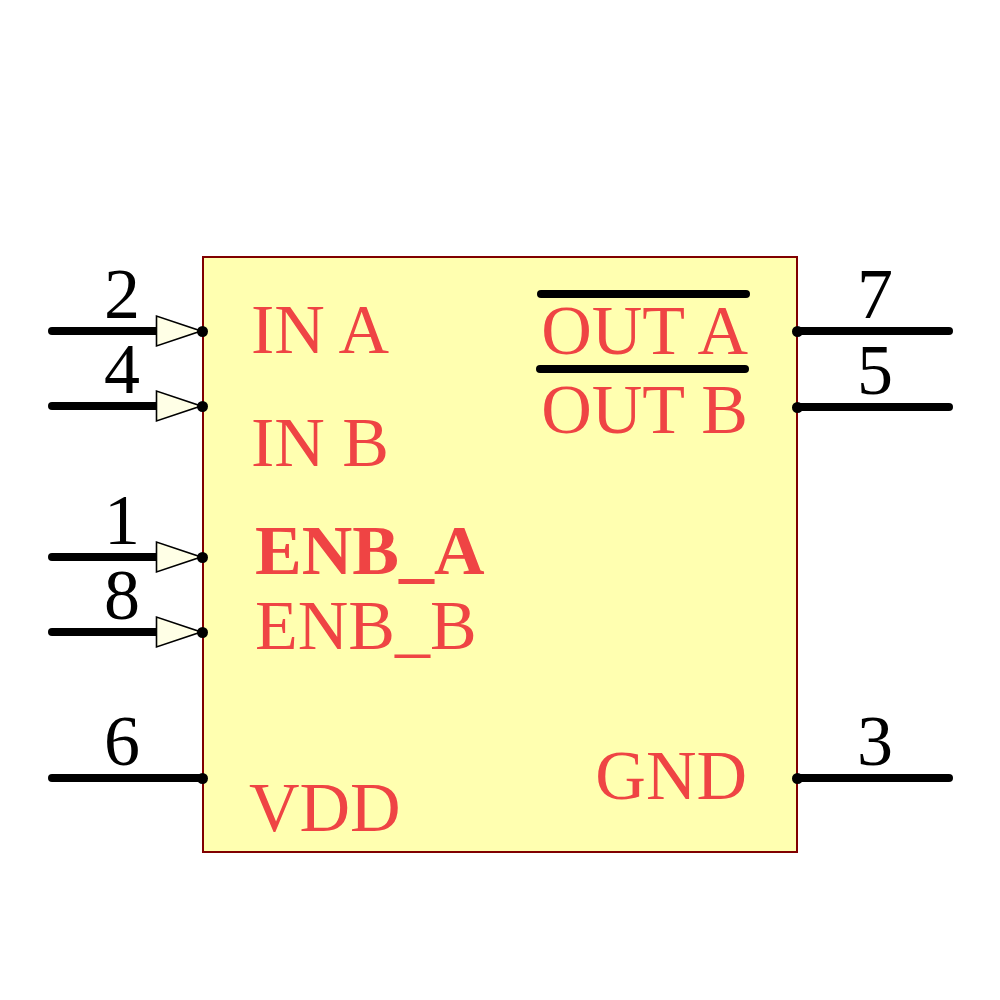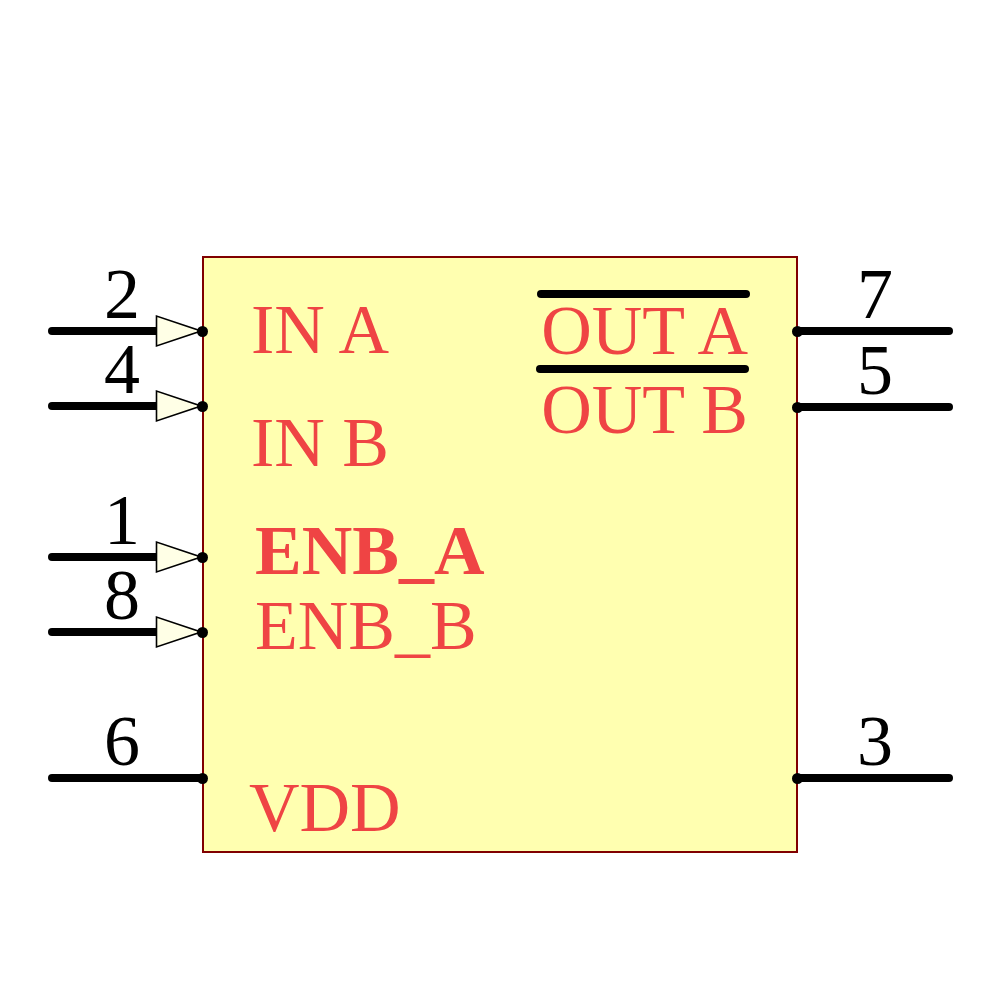--- a/index.html
+++ b/index.html
@@ -120,17 +120,18 @@
   <div class="pin-number" style="left:825px; top:705px;">3</div>
 
   <div class="pin-name" style="left:251px; top:295px;">IN A</div>
   <div class="pin-name" style="left:251px; top:370px;margin-top:38px;">IN B</div>
   <div class="pin-name" style="left:255px; top:516px;font-weight:bold;">ENB_A</div>
   <div class="pin-name" style="left:255px; top:591px;">ENB_B</div>
   <div class="pin-name" style="left:249px; top:741px;margin-top:32px;">VDD</div>
 
   <div class="pin-name align-right" style="right:252px; top:296px;">OUT A</div>
   <div class="pin-name align-right" style="right:252px; top:375px;">OUT B</div>
+  <div class="pin-name align-right" style="right:253px; top:741px;">GND</div>
 
   <div class="overbar" style="left:537px; top:290px; width:213px;"></div>
   <div class="overbar" style="left:536px; top:365px; width:213px;"></div>
 
 </div>
 
 </body></html>

